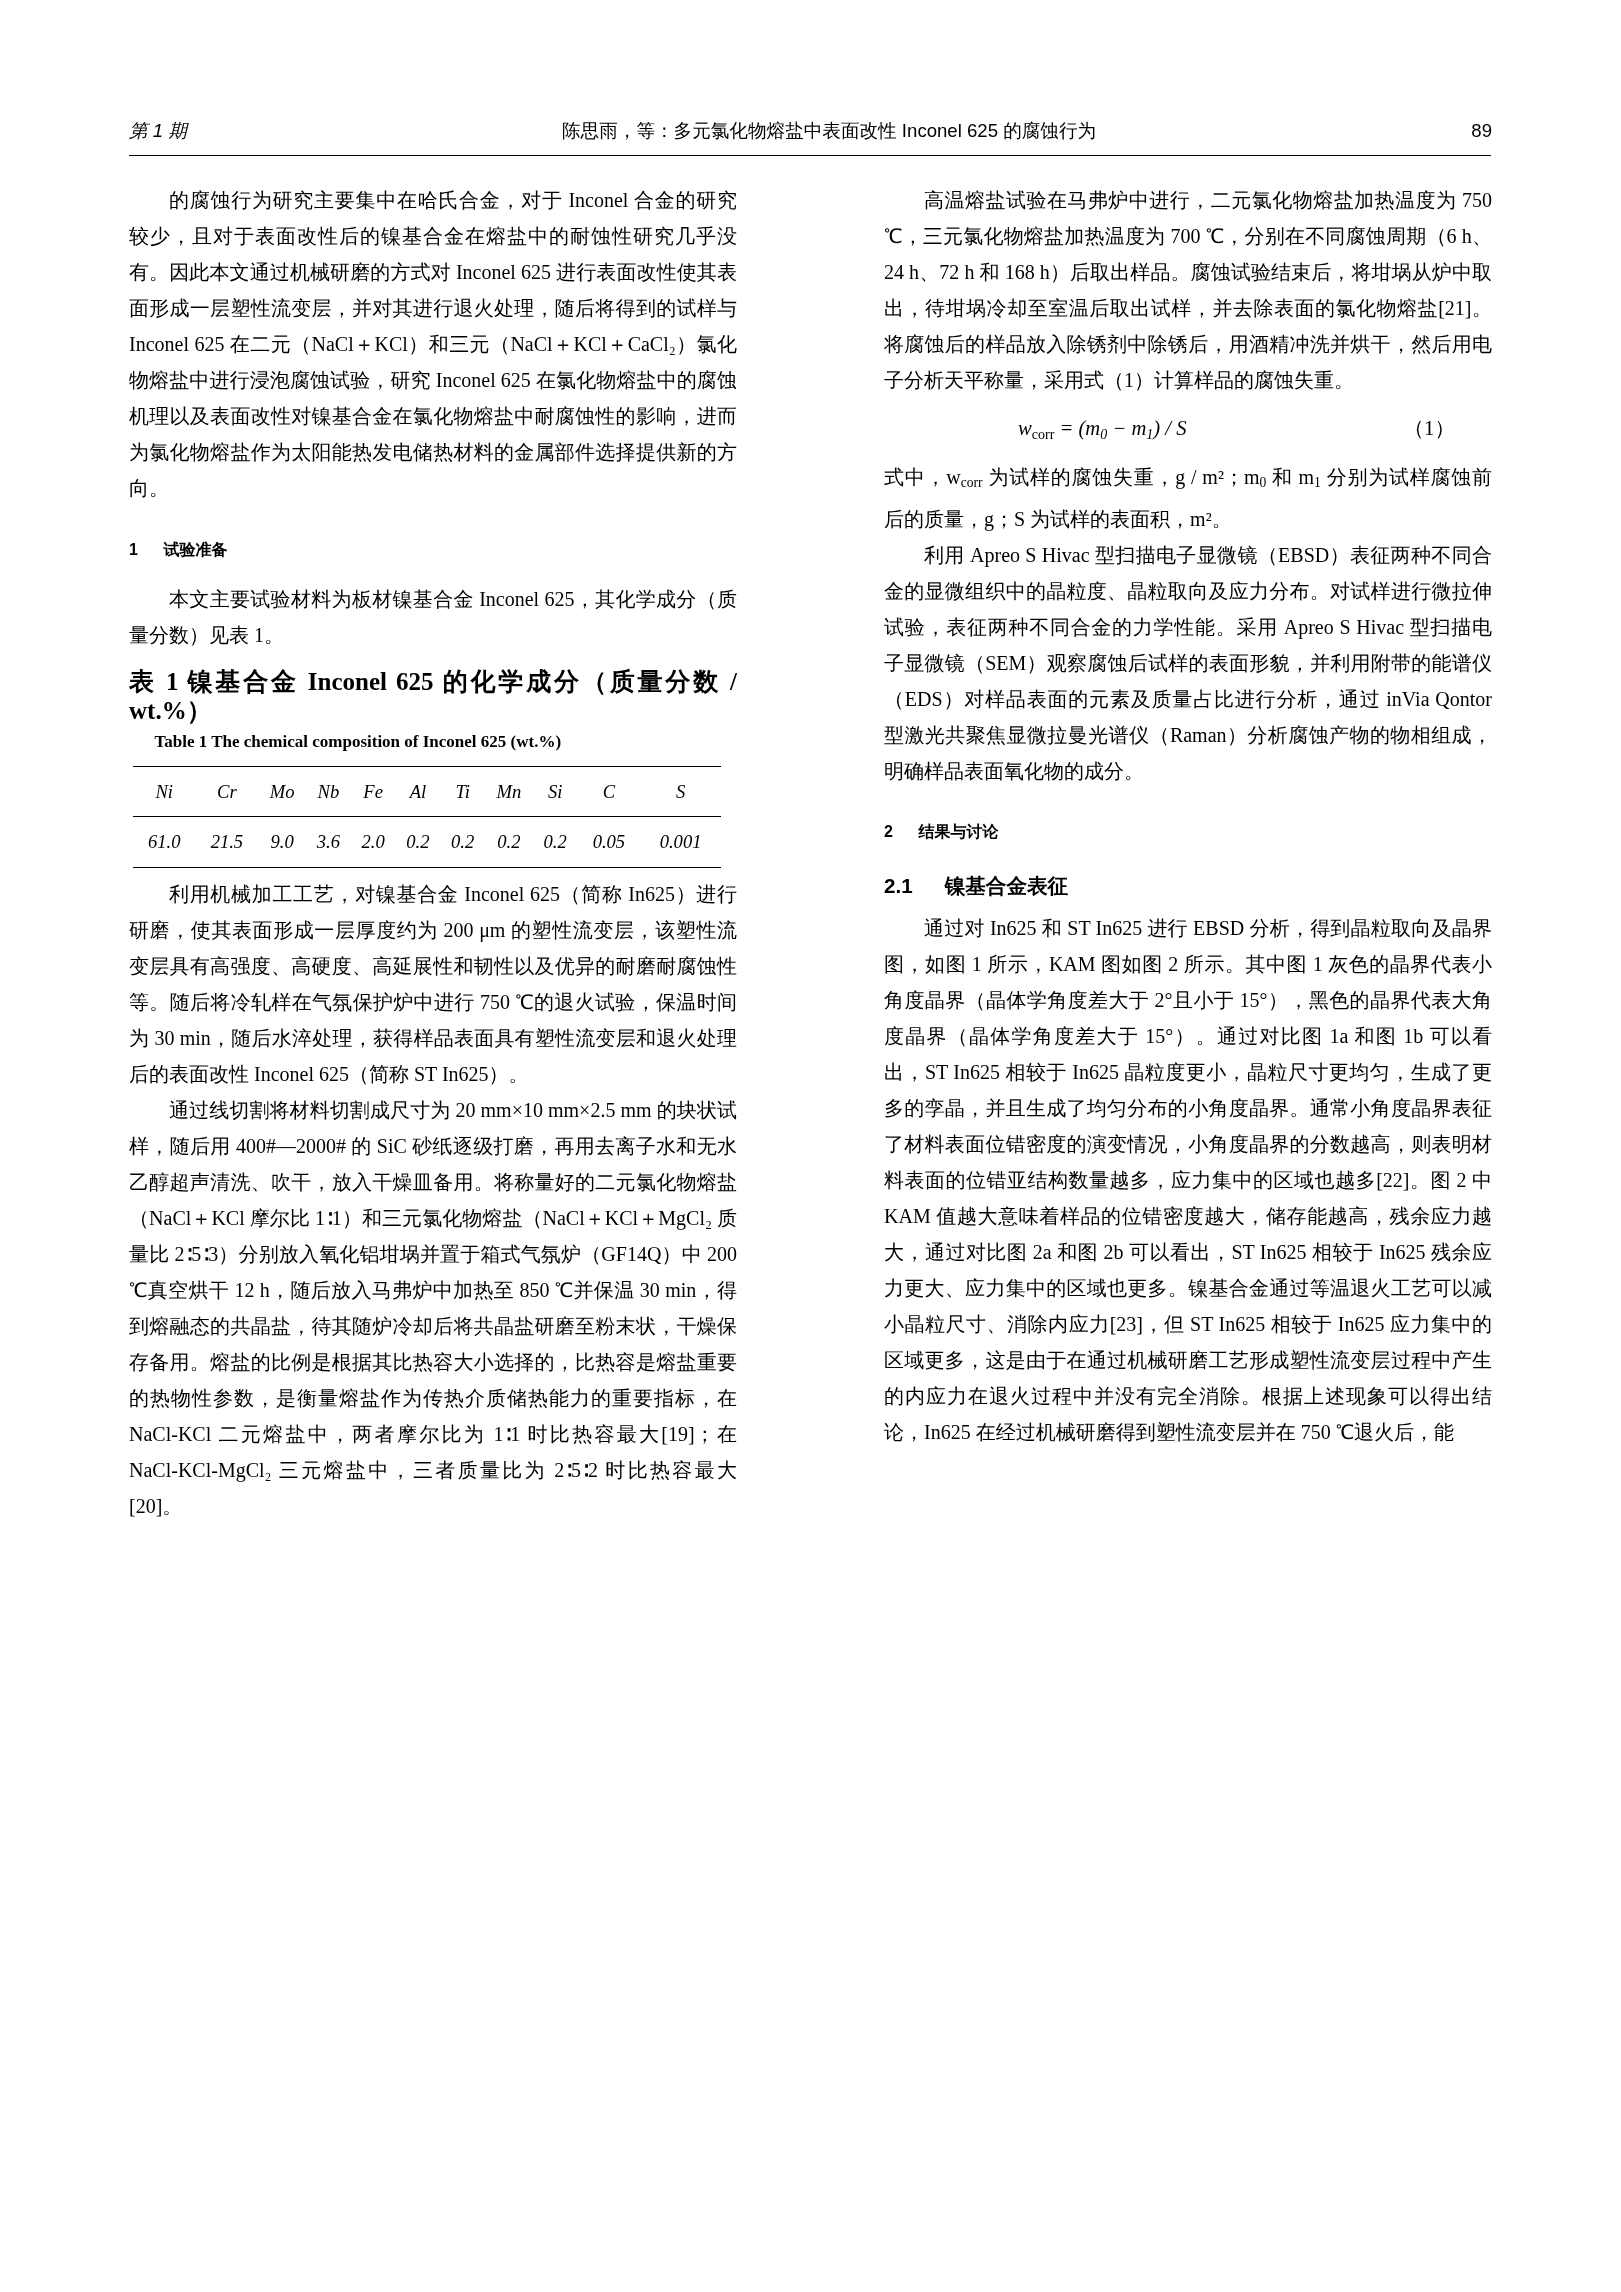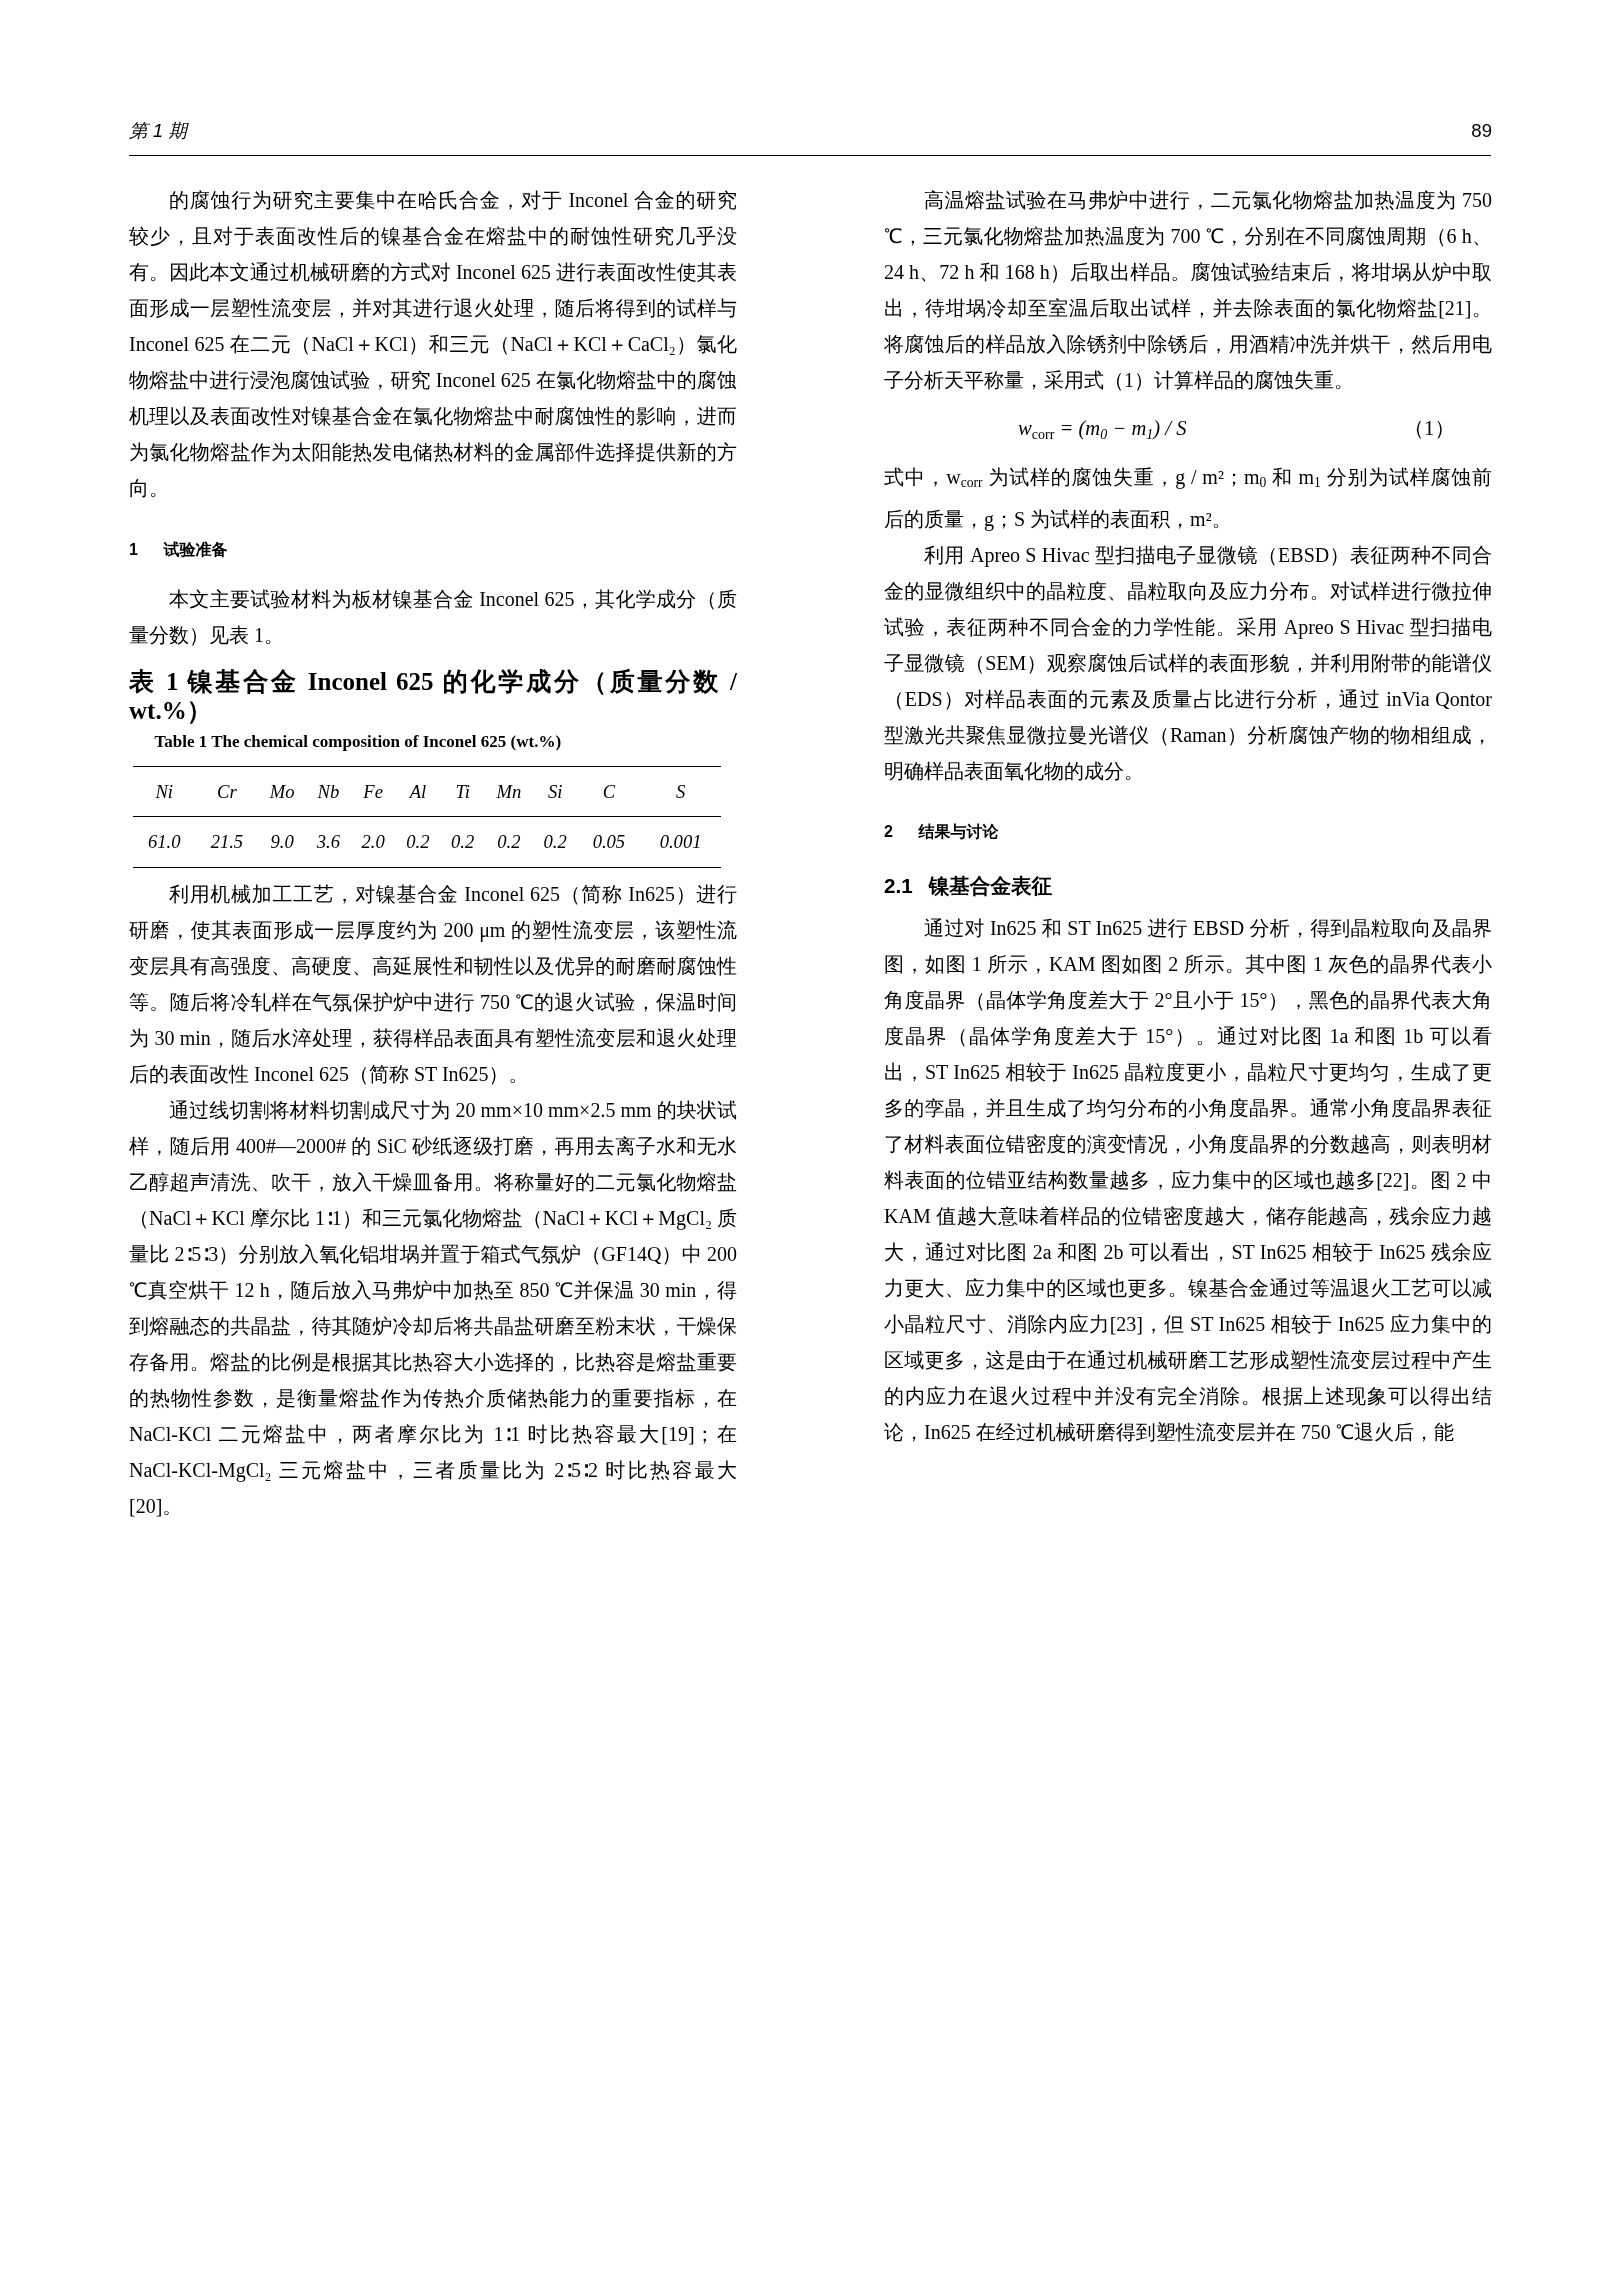--- a/index.html
+++ b/index.html
@@ -81,21 +81,21 @@
   }
   .h1 .num { margin-right: 25.5px; }
 
   .h2 {
     margin: 17.6px 0 5.9px 0;
     font-size: 20.6px;
     font-weight: bold;
     font-family: "Liberation Sans", sans-serif;
     text-indent: 0;
   }
-  .h2 .num { margin-right: 16px; }
+  .h2 .num { margin-right: 32px; }
 
   
   .tbl-caption {
     margin: 13.7px 0 2px 0;
     font-size: 25px;
     font-weight: bold;
     text-indent: 0;
     line-height: 29px;
   }
   .tbl-caption-en {
@@ -151,20 +151,21 @@
   .eq-body .up { font-style: normal; }
   sub { font-size: 0.68em; vertical-align: -0.25em; }
 </style>
 </head>
 <body>
 
 <div class="page">
 
   <div class="runhead">
     <span class="rh-left">第 1 期</span>
+    <span class="rh-center">陈思雨，等：多元氯化物熔盐中表面改性 Inconel 625 的腐蚀行为</span>
     <span class="rh-right">89</span>
   </div>
   <div class="rule-top"></div>
 
   <div class="col col-left">
 
     <p>的腐蚀行为研究主要集中在哈氏合金，对于 Inconel 合金的研究较少，且对于表面改性后的镍基合金在熔盐中的耐蚀性研究几乎没有。因此本文通过机械研磨的方式对 Inconel 625 进行表面改性使其表面形成一层塑性流变层，并对其进行退火处理，随后将得到的试样与 Inconel 625 在二元（NaCl＋KCl）和三元（NaCl＋KCl＋CaCl₂）氯化物熔盐中进行浸泡腐蚀试验，研究 Inconel 625 在氯化物熔盐中的腐蚀机理以及表面改性对镍基合金在氯化物熔盐中耐腐蚀性的影响，进而为氯化物熔盐作为太阳能热发电储热材料的金属部件选择提供新的方向。</p>
 
     <div class="h1">
       <span class="num">1</span><span>试验准备</span>

